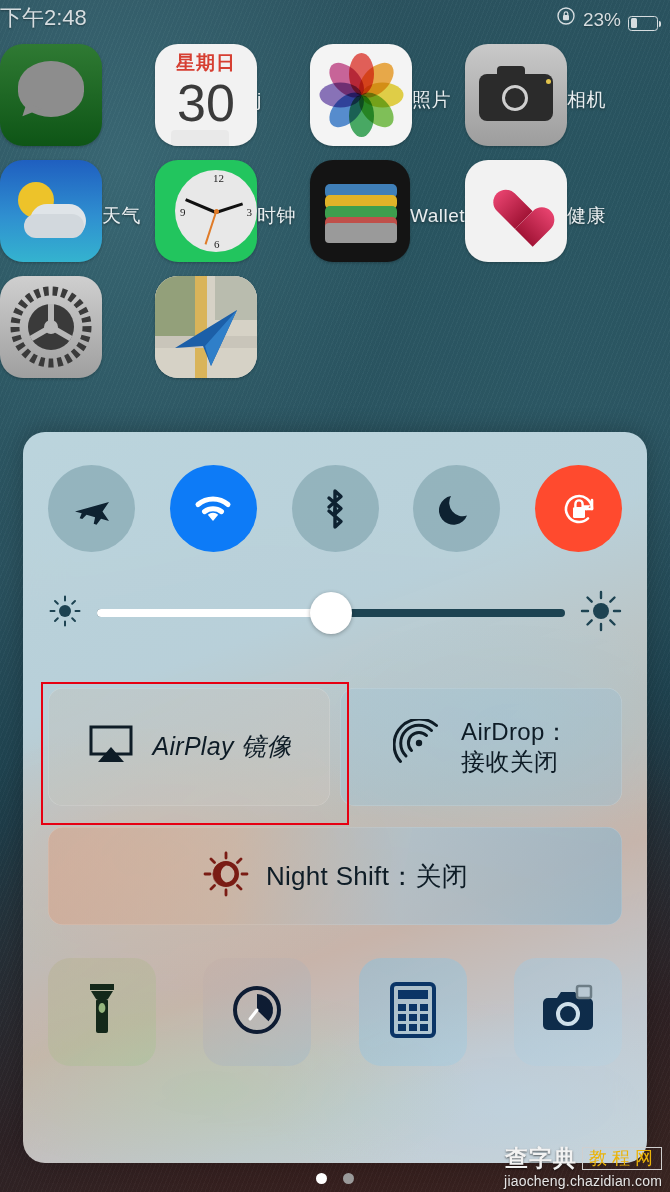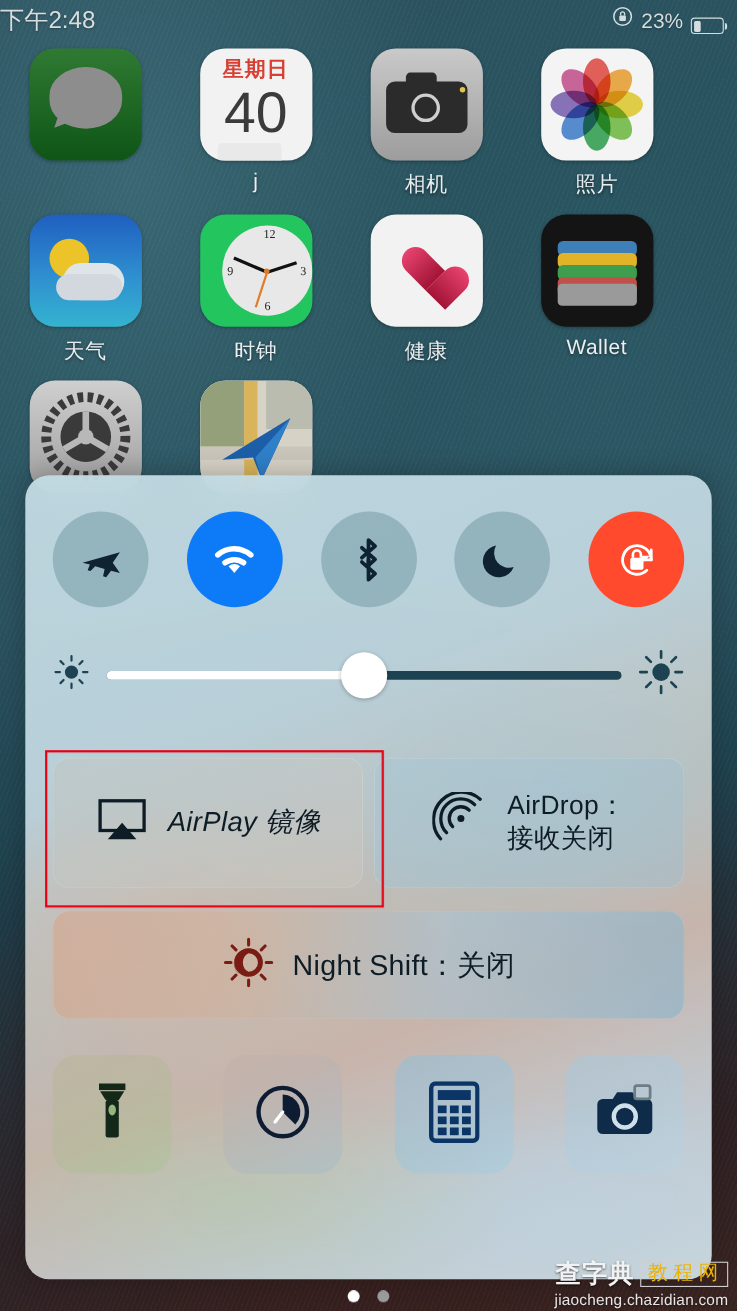--- a/index.html
+++ b/index.html
@@ -40,21 +40,21 @@
   .sb-center{ position:absolute; left:0; right:0; font-size:22px; }
   .sb-right{ margin-left:auto; display:flex; align-items:flex-end; gap:7px; padding-right:12px; }
   .batt{ width:30px; height:15px; border:1.6px solid #d6dde0; border-radius:3.5px; position:relative; }
   .batt::after{ content:""; position:absolute; right:-4px; top:4px; width:2.5px; height:6px;
                 background:#d6dde0; border-radius:0 2px 2px 0; }
   .batt .lvl{ position:absolute; left:1.5px; top:1.5px; bottom:1.5px; width:23%; background:#d6dde0; border-radius:1.5px; }
 
   
   #appgrid{ position:absolute; top:44px; left:0; right:0; z-index:2; }
   .app-row{ display:flex; }
-  .app{ width:155px; display:flex; flex-direction:column; align-items:center; margin-bottom:14px; }
+  .app{ width:155px; display:flex; flex-direction:row; align-items:center; margin-bottom:14px; }
   .app-icon{
     width:102px; height:102px; border-radius:23px; position:relative; overflow:hidden;
     box-shadow:0 1px 3px rgba(0,0,0,.25);
   }
   .app-label{
     margin-top:9px; font-size:19px; color:#e9eef0; letter-spacing:.5px;
     text-shadow:0 1px 3px rgba(0,0,0,.5);
   }
 
   .ic-messages{ background:linear-gradient(180deg,#2f7a33,#0e5516); }
@@ -231,48 +231,48 @@
       <div class="app-icon ic-messages">
         <span class="bub"></span>
           <span class="tail"></span>
       </div>
       <div class="app-label"></div>
     </div>
 
     <div class="app">
       <div class="app-icon ic-calendar">
         <div class="cday">星期日</div>
-        <div class="cnum">40</div>
+        <div class="cnum">30</div>
         <span class="smudge"></span>
       </div>
       <div class="app-label">j</div>
-    </div>
-
-    <div class="app">
-      <div class="app-icon ic-camera">
-        <span class="hump"></span>
-          <span class="body"></span>
-          <span class="lens"></span>
-          <span class="fl"></span>
-      </div>
-      <div class="app-label">相机</div>
     </div>
 
     <div class="app">
       <div class="app-icon ic-photos">
         <span class="pet" style="background:#e8473f;transform:rotate(0deg) translateY(-42px)"></span>
         <span class="pet" style="background:#f0a22c;transform:rotate(45deg) translateY(-42px)"></span>
         <span class="pet" style="background:#e5d02a;transform:rotate(90deg) translateY(-42px)"></span>
         <span class="pet" style="background:#6fbf3f;transform:rotate(135deg) translateY(-42px)"></span>
         <span class="pet" style="background:#2ba24c;transform:rotate(180deg) translateY(-42px)"></span>
         <span class="pet" style="background:#3d7fd0;transform:rotate(225deg) translateY(-42px)"></span>
         <span class="pet" style="background:#7a5fb5;transform:rotate(270deg) translateY(-42px)"></span>
         <span class="pet" style="background:#c84d8e;transform:rotate(315deg) translateY(-42px)"></span>
       </div>
       <div class="app-label">照片</div>
+    </div>
+
+    <div class="app">
+      <div class="app-icon ic-camera">
+        <span class="hump"></span>
+          <span class="body"></span>
+          <span class="lens"></span>
+          <span class="fl"></span>
+      </div>
+      <div class="app-label">相机</div>
     </div>
   </div>
 
   <div class="app-row">
     <div class="app">
       <div class="app-icon ic-weather">
         <span class="sun"></span>
           <span class="cl1"></span>
           <span class="cl2"></span>
       </div>
@@ -289,35 +289,35 @@
           <span class="hh"></span>
             <span class="mh"></span>
             <span class="sh"></span>
             <span class="pin"></span>
         </div>
       </div>
       <div class="app-label">时钟</div>
     </div>
 
     <div class="app">
-      <div class="app-icon ic-health">
-        <span class="heart"></span>
-      </div>
-      <div class="app-label">健康</div>
-    </div>
-
-    <div class="app">
       <div class="app-icon ic-wallet">
         <span class="card" style="top:24px;background:#3f7fb8;"></span>
         <span class="card" style="top:35px;background:#e0b329;"></span>
         <span class="card" style="top:46px;background:#3e9e4e;"></span>
         <span class="card" style="top:57px;height:22px;background:#c0504a;border-radius:5px 5px 10px 10px;"></span>
         <span class="card" style="top:63px;height:20px;background:#9a9a9a;border-radius:4px;"></span>
       </div>
       <div class="app-label">Wallet</div>
+    </div>
+
+    <div class="app">
+      <div class="app-icon ic-health">
+        <span class="heart"></span>
+      </div>
+      <div class="app-label">健康</div>
     </div>
   </div>
 
   <div class="app-row">
     <div class="app">
       <div class="app-icon ic-settings">
         <svg width="84" height="84" viewBox="0 0 84 84">
           <circle cx="42" cy="42" r="36" fill="none" stroke="#3a3a3a" stroke-width="9" stroke-dasharray="5 4"></circle>
           <circle cx="42" cy="42" r="23" fill="#3a3a3a"></circle>
           <circle cx="42" cy="42" r="7" fill="#b8b8b8"></circle>

